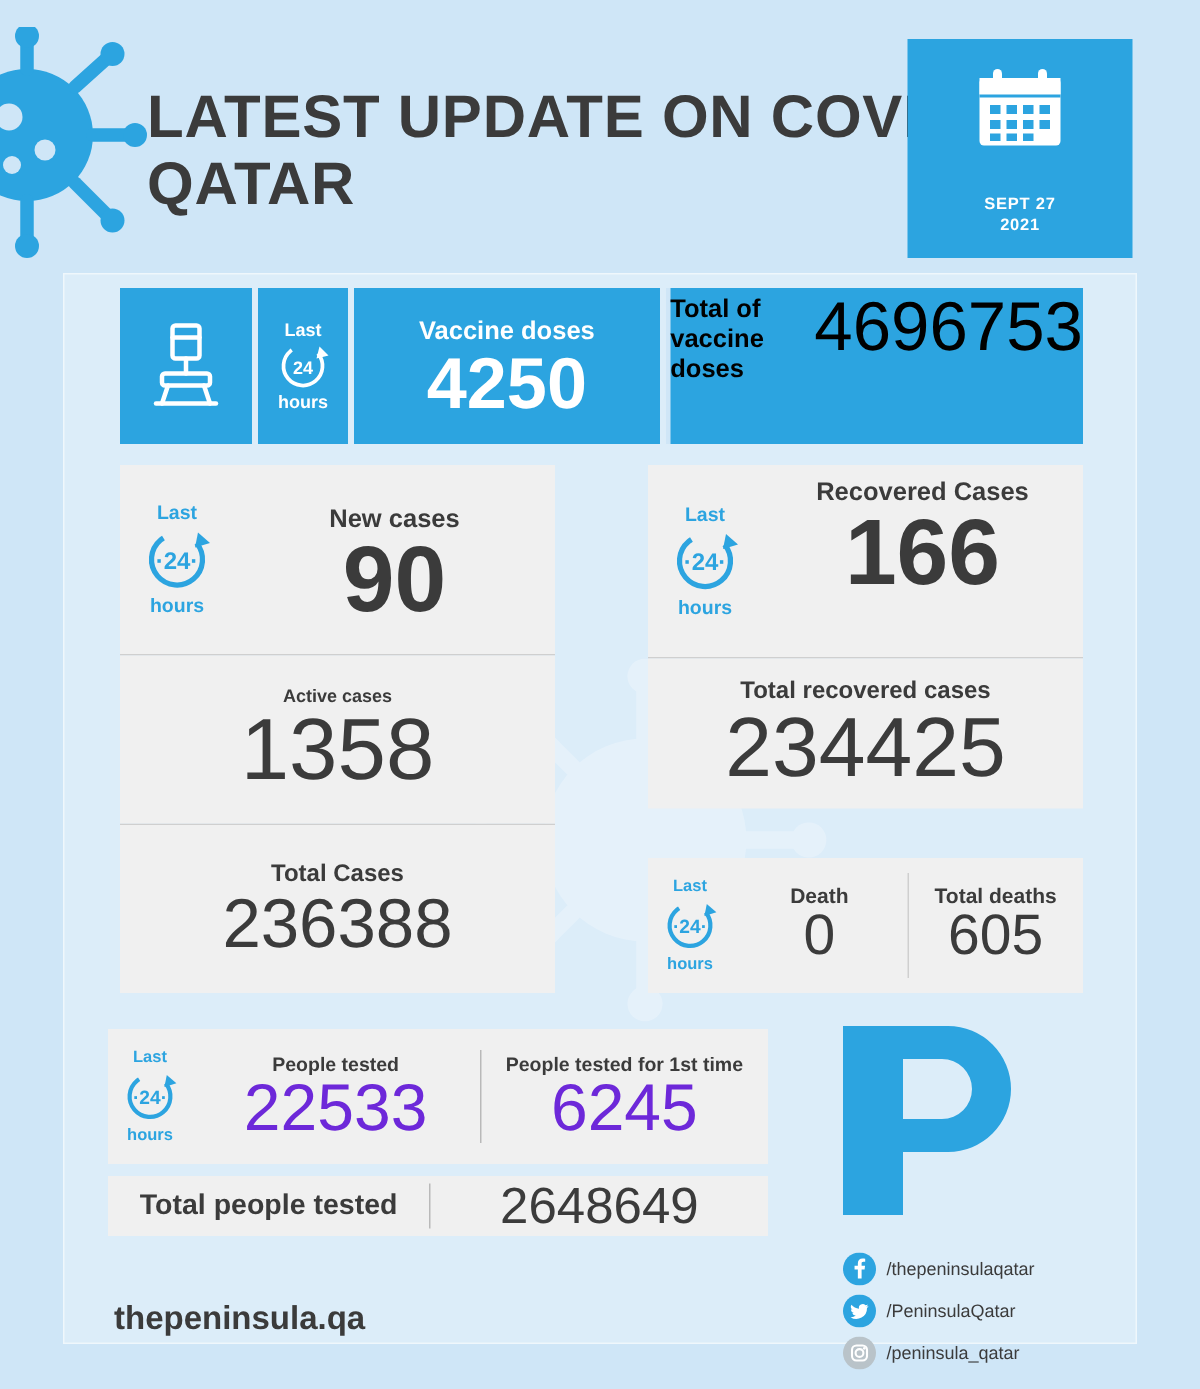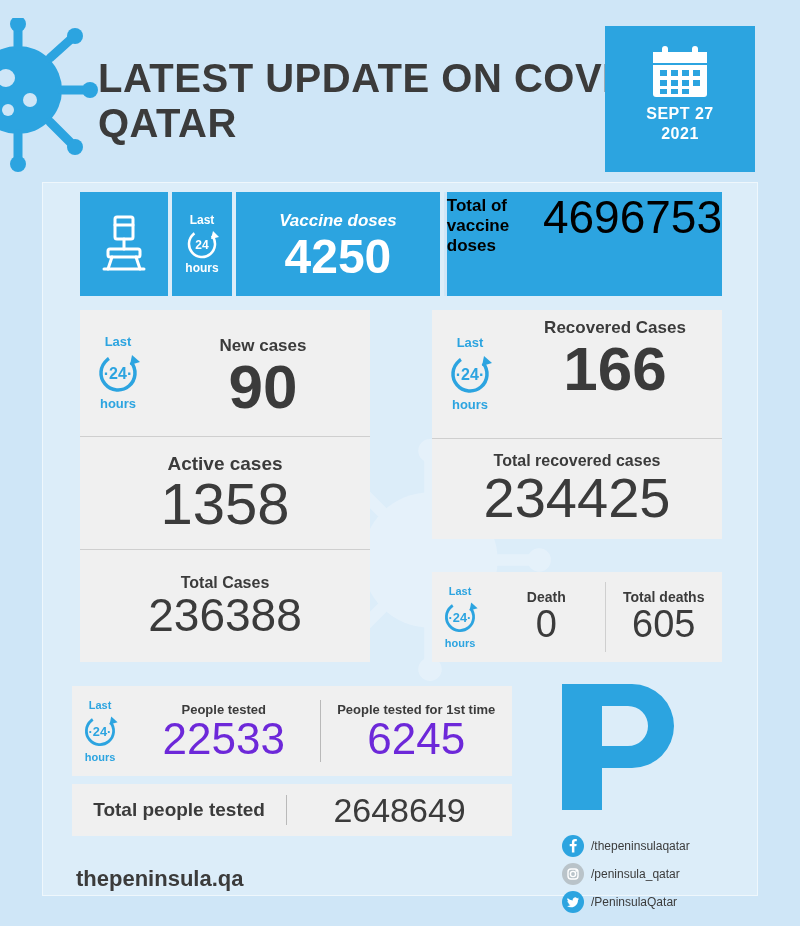--- a/index.html
+++ b/index.html
@@ -38,22 +38,22 @@
     text-transform: uppercase;
   }
   .date-box {
     position: absolute; right: 45px; top: 4px;
     width: 150px; height: 146px;
     background: #2ca4e0;
     color: #fff; text-align: center;
   }
   .cal-icon { margin-top: 18px; }
   .date-text {
-    margin-top: 0;
-    font-size: 16px; font-weight: bold; line-height: 1.25;
+    margin-top: 25px;
+    font-size: 11px; font-weight: bold; line-height: 1.25;
     letter-spacing: .5px;
   }
   
   .panel {
     position: absolute; left: 42px; top: 182px;
     width: 716px; height: 714px;
     background: rgba(255,255,255,0.28);
     border: 1px solid rgba(255,255,255,0.55);
   }
   
@@ -68,21 +68,21 @@
   }
   .vax-last24 {
     width: 60px; background: #2ca4e0; color: #fff;
     display: flex; flex-direction: column; align-items: center; justify-content: center;
     font-size: 12px; font-weight: bold;
   }
   .vax-doses {
     flex: 1; background: #2ca4e0; color: #fff;
     display: flex; flex-direction: column; align-items: center; justify-content: center;
   }
-  .vax-doses .lbl { font-size: 17px; font-weight: bold; margin-top: 4px; font-style: italic;}
+  .vax-doses .lbl { font-size: 17px; font-weight: bold; margin-top: 4px;}
   .vax-doses .val { font-size: 48px; font-weight: bold; line-height: 1; margin-top: 2px;}
   .vax-total {
     flex: 1.35; background: #2ca4e0; color: #000000;
     display: flex; flex-direction: row; justify-content: center;
     border-left: 3px solid #cfe6f7;
   }
   .vax-total .lbl { font-size: 17px; font-weight: bold; margin-top: 4px;}
   .vax-total .val { font-size: 46px; font-weight: 300; line-height: 1; margin-top: 2px;}
 
   
@@ -100,21 +100,21 @@
   .left-col { position: absolute; left: 80px; top: 310px; width: 290px; }
   .new-cases {
     height: 126px; display: flex; align-items: stretch;
   }
   .nc-badge { width: 76px; display:flex; align-items:center; justify-content:center; }
   .nc-body { flex: 1; display: flex; flex-direction: column; align-items: center; justify-content: center; }
   .nc-body .lbl { font-size: 17px; font-weight: bold; color: #3b3b3b; margin-top: 8px; }
   .nc-body .val { font-size: 62px; font-weight: bold; color: #3b3b3b; line-height: 1; }
 
   .active-cases { height: 112px; display:flex; flex-direction: column; align-items: center; justify-content: center; }
-  .active-cases .lbl { font-size: 19px; font-weight: bold; color:#3b3b3b; }
+  .active-cases .lbl { font-size: 12px; font-weight: bold; color:#3b3b3b; }
   .active-cases .val { font-size: 58px; font-weight: 300; color:#3b3b3b; line-height: 1; }
 
   .total-cases { height: 112px; display:flex; flex-direction: column; align-items: center; justify-content: center; }
   .total-cases .lbl { font-size: 16px; font-weight: bold; color:#3b3b3b; }
   .total-cases .val { font-size: 46px; font-weight: 300; color:#3b3b3b; line-height: 1; }
 
   
   .right-col { position: absolute; left: 432px; top: 310px; width: 290px; }
   .rec-cases { height: 128px; display:flex; align-items: stretch; }
   .rc-badge { width: 76px; display:flex; align-items:center; justify-content:center; }
@@ -141,21 +141,21 @@
     position: absolute; left: 72px; top: 686px; width: 440px; height: 90px;
     background: #f0f0f0; display: flex; align-items: stretch;
   }
   .tr-badge { width: 56px; display:flex; align-items:center; justify-content:center; }
   .tr-cell { flex:1; display:flex; flex-direction: column; align-items:center; justify-content:center; }
   .tr-cell .lbl { font-size: 13px; font-weight: bold; color:#3b3b3b; }
   .tr-cell .val { font-size: 44px; font-weight: 300; color:#6d28d9; line-height: 1; }
   .tr-sep { width:1px; background:#b9b9b9; margin: 14px 0; }
 
   .total-tested {
-    position: absolute; left: 72px; top: 784px; width: 440px; height: 52px;
+    position: absolute; left: 72px; top: 784px; width: 440px; height: 40px;
     background: #f0f0f0; display:flex; align-items:center;
   }
   .total-tested .lbl { flex: 1; text-align:center; font-size: 19px; font-weight: bold; color:#3b3b3b; }
   .total-tested .sep { width:1px; height: 30px; background:#b9b9b9; }
   .total-tested .val { flex: 1.05; text-align:center; font-size: 34px; font-weight: 300; color:#3b3b3b; }
 
   
   .plogo { position: absolute; left: 556px; top: 682px; }
   .social { position: absolute; left: 562px; top: 822px; margin-top: 12px; }
   .srow { display:flex; align-items:center; height: 24px; margin-bottom: 4px; }
@@ -397,30 +397,30 @@
   <div class="social">
     <div class="srow">
       <svg width="22" height="22" viewBox="0 0 22 22">
         <circle cx="11" cy="11" r="11" fill="#2ca4e0"></circle>
         <path d="M12.4 11.3h2l.3-2.4h-2.3V7.4c0-.7.2-1.2 1.2-1.2h1.2V4.1c-.2 0-1-.1-1.8-.1-1.8 0-3.1 1.1-3.1 3.2v1.7H7.7v2.4h2.2v6.1h2.5z" fill="#fff"></path>
       </svg>
       <span class="txt">/thepeninsulaqatar</span>
     </div>
     <div class="srow">
       <svg width="22" height="22" viewBox="0 0 22 22">
+        <circle cx="11" cy="11" r="11" fill="#2ca4e0"></circle>
+        <path d="M17 7.6c-.5.2-1 .4-1.5.4.5-.3.9-.8 1.1-1.4-.5.3-1 .5-1.6.6a2.5 2.5 0 0 0-4.3 2.3A7.1 7.1 0 0 1 5.6 6.9a2.5 2.5 0 0 0 .8 3.3c-.4 0-.8-.1-1.1-.3a2.5 2.5 0 0 0 2 2.4c-.4.1-.8.1-1.1 0a2.5 2.5 0 0 0 2.3 1.7A5 5 0 0 1 5 15.1a7.1 7.1 0 0 0 11-6.1c.5-.4.9-.9 1-1.4z" fill="#fff"></path>
+      </svg>
+      <span class="txt">/PeninsulaQatar</span>
+    </div>
+    <div class="srow">
+      <svg width="22" height="22" viewBox="0 0 22 22">
         <circle cx="11" cy="11" r="11" fill="#b9c3c9"></circle>
         <rect x="6" y="6" width="10" height="10" rx="3" fill="none" stroke="#fff" stroke-width="1.4"></rect>
         <circle cx="11" cy="11" r="2.6" fill="none" stroke="#fff" stroke-width="1.4"></circle>
         <circle cx="14.2" cy="7.9" r=".9" fill="#fff"></circle>
       </svg>
       <span class="txt">/peninsula_qatar</span>
     </div>
-    <div class="srow">
-      <svg width="22" height="22" viewBox="0 0 22 22">
-        <circle cx="11" cy="11" r="11" fill="#2ca4e0"></circle>
-        <path d="M17 7.6c-.5.2-1 .4-1.5.4.5-.3.9-.8 1.1-1.4-.5.3-1 .5-1.6.6a2.5 2.5 0 0 0-4.3 2.3A7.1 7.1 0 0 1 5.6 6.9a2.5 2.5 0 0 0 .8 3.3c-.4 0-.8-.1-1.1-.3a2.5 2.5 0 0 0 2 2.4c-.4.1-.8.1-1.1 0a2.5 2.5 0 0 0 2.3 1.7A5 5 0 0 1 5 15.1a7.1 7.1 0 0 0 11-6.1c.5-.4.9-.9 1-1.4z" fill="#fff"></path>
-      </svg>
-      <span class="txt">/PeninsulaQatar</span>
-    </div>
   </div>
 
   <div class="site">thepeninsula.qa</div>
 </div>
 
 </body></html>

